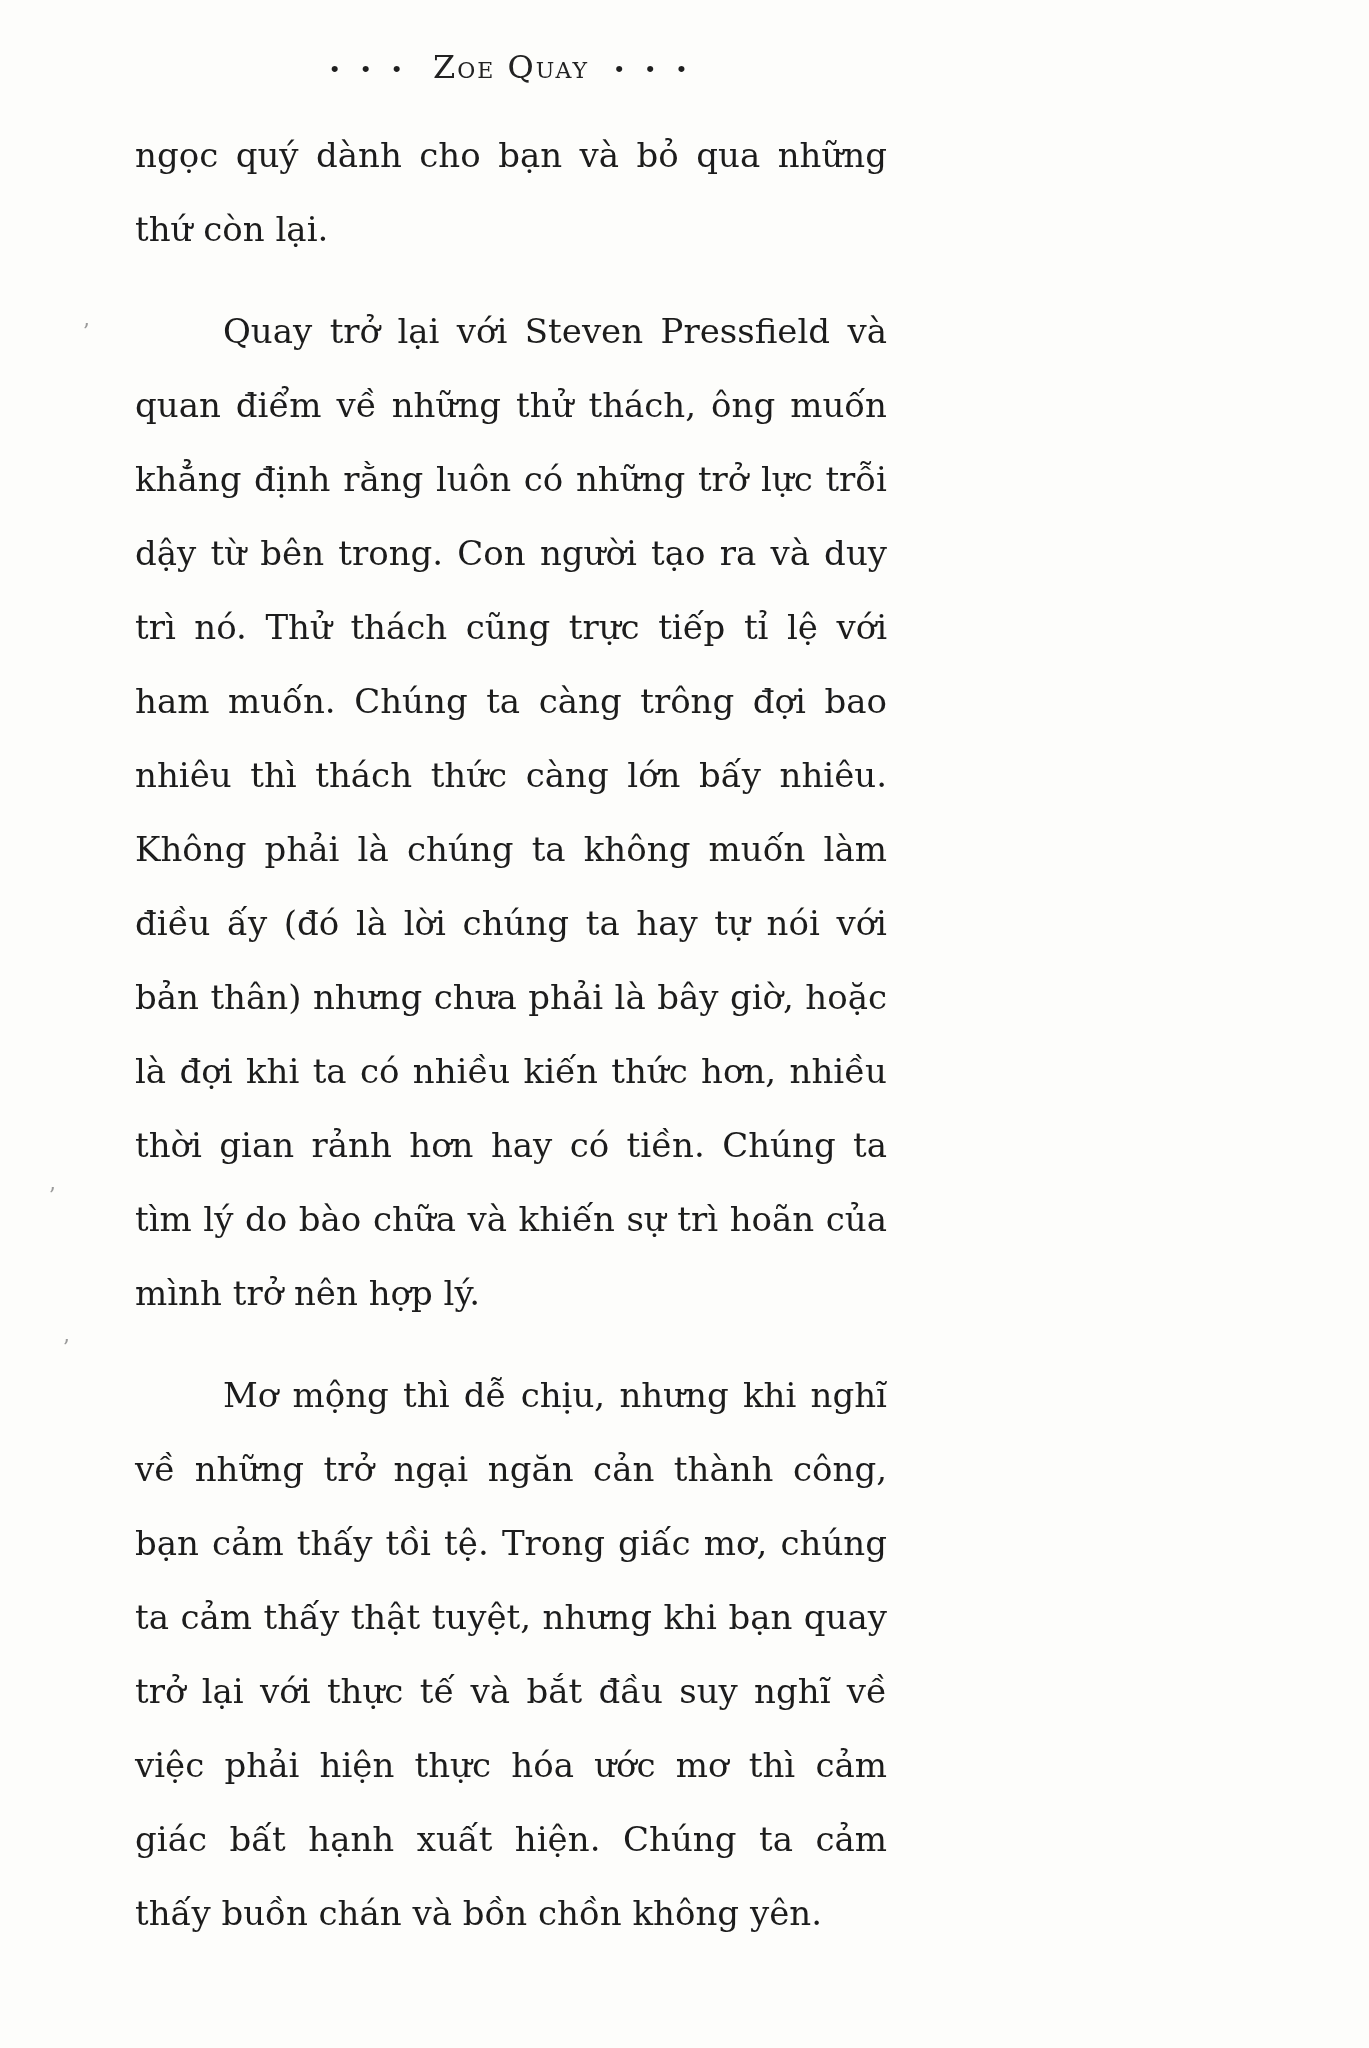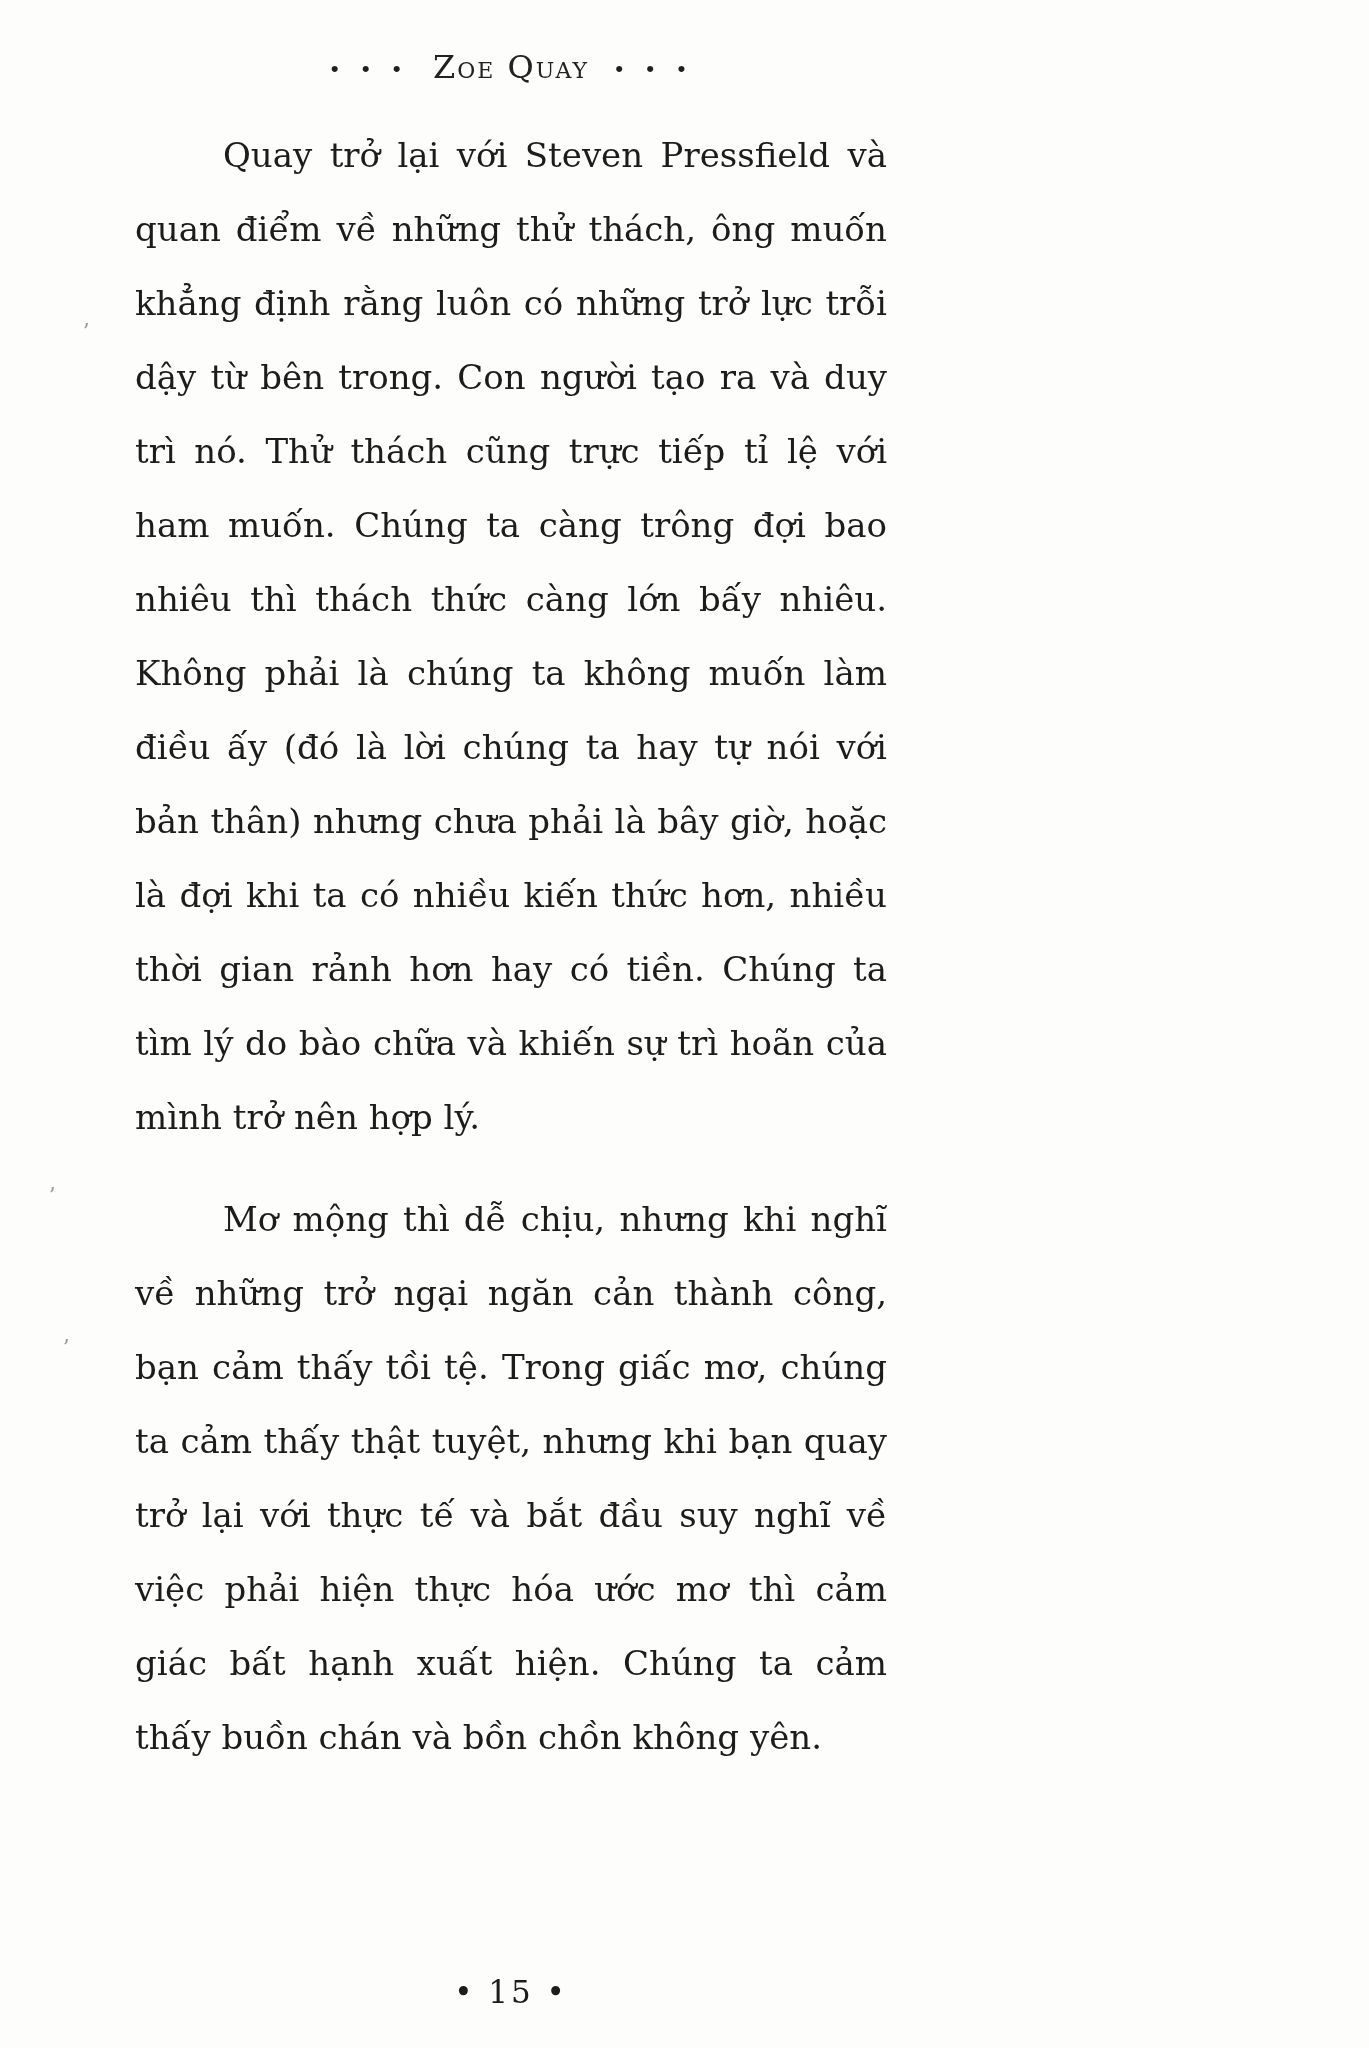--- a/index.html
+++ b/index.html
@@ -82,23 +82,23 @@
 
 <div class="page">
 
   <div class="running-header">
     <span class="ornament">• • •</span>
     <span class="author-name">Zoe Quay</span>
     <span class="ornament">• • •</span>
   </div>
 
   <div class="body-text">
+    <p class="no-indent">ngọc quý dành cho bạn và bỏ qua những thứ còn lại.</p>
     <p>Quay trở lại với Steven Pressfield và quan điểm về những thử thách, ông muốn khẳng định rằng luôn có những trở lực trỗi dậy từ bên trong. Con người tạo ra và duy trì nó. Thử thách cũng trực tiếp tỉ lệ với ham muốn. Chúng ta càng trông đợi bao nhiêu thì thách thức càng lớn bấy nhiêu. Không phải là chúng ta không muốn làm điều ấy (đó là lời chúng ta hay tự nói với bản thân) nhưng chưa phải là bây giờ, hoặc là đợi khi ta có nhiều kiến thức hơn, nhiều thời gian rảnh hơn hay có tiền. Chúng ta tìm lý do bào chữa và khiến sự trì hoãn của mình trở nên hợp lý.</p>
     <p>Mơ mộng thì dễ chịu, nhưng khi nghĩ về những trở ngại ngăn cản thành công, bạn cảm thấy tồi tệ. Trong giấc mơ, chúng ta cảm thấy thật tuyệt, nhưng khi bạn quay trở lại với thực tế và bắt đầu suy nghĩ về việc phải hiện thực hóa ước mơ thì cảm giác bất hạnh xuất hiện. Chúng ta cảm thấy buồn chán và bồn chồn không yên.</p>
   </div>
 
   <span class="scan-mark m1">ʼ</span>
   <span class="scan-mark m2">ʼ</span>
   <span class="scan-mark m3">ʼ</span>
 
-  <div class="page-number">• 15 •</div>
 
 </div>
 
 </body></html>

